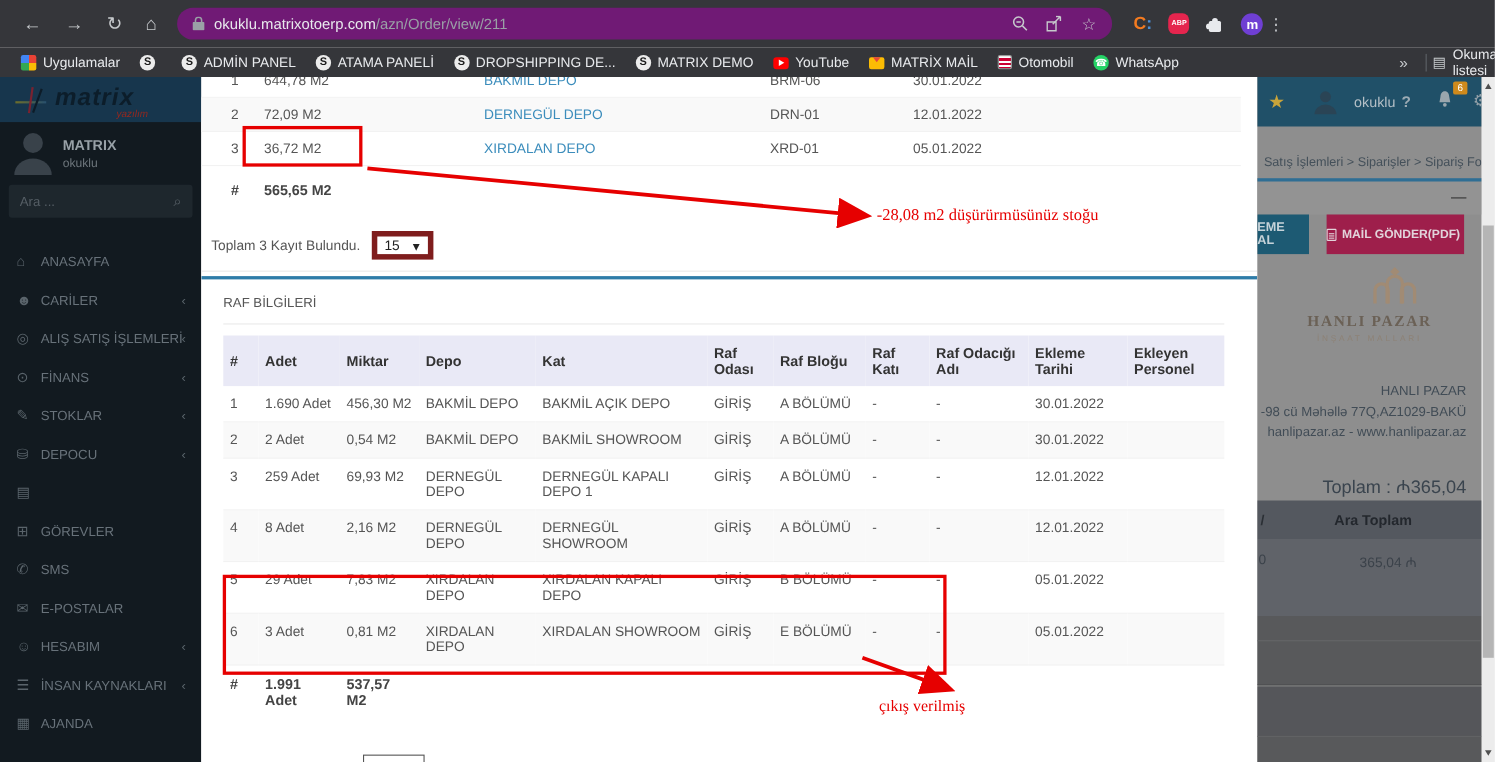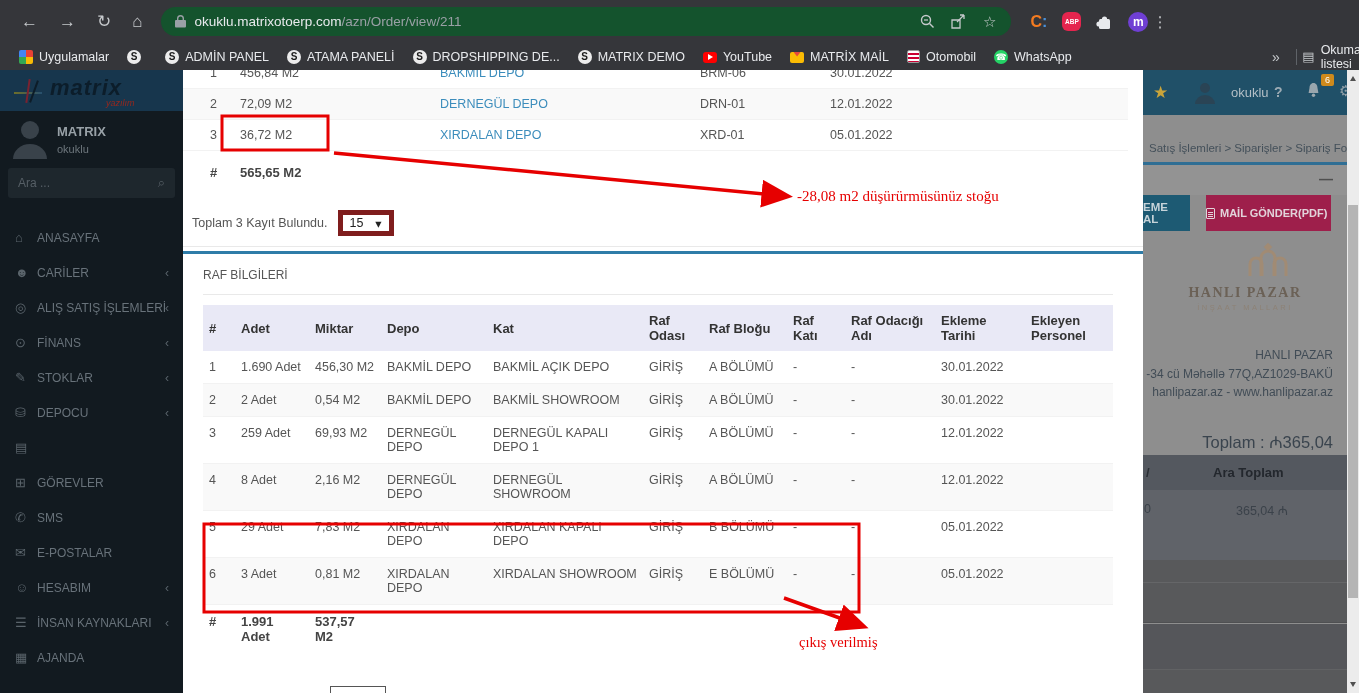--- a/index.html
+++ b/index.html
@@ -4,21 +4,21 @@
 <style>
   * { margin:0; padding:0; box-sizing:border-box; }
   html,body { width:1359px; height:693px; overflow:hidden; background:#fff;
     font-family:"Liberation Sans", sans-serif; position:relative; }
   .abs { position:absolute; }
 
   
   #toolbar { left:0; top:0; width:1359px; height:43px; background:#35363a;
     display:flex; align-items:center; z-index:5; }
   .nav-ico { color:#c6c9cc; font-size:17px; margin-left:21px; cursor:pointer; }
-  #urlbar { margin-left:18px; width:850px; height:29px; background:#14532d;
+  #urlbar { margin-left:18px; width:850px; height:29px; background:#701a75;
     border-radius:15px; display:flex; align-items:center; color:#e8eaed; font-size:13.5px; }
   #urlbar .lock { margin:0 9px 0 14px; display:flex; }
   #urlbar .host { color:#e8eaed; }
   #urlbar .path { color:#9aa0a6; }
   #urlbar .right-icos { margin-left:auto; display:flex; align-items:center; gap:16px; margin-right:14px; }
   #urlbar .right-icos span, #urlbar .right-icos svg { color:#c6c9cc; }
   .ext-cluster { display:flex; align-items:center; gap:15px; margin-left:20px; }
   .ext-c { color:#f47b20; font-weight:bold; font-size:16px; }
   .ext-c i { color:#4a90d9; font-style:normal; font-weight:bold; }
   .ext-abp { width:19px; height:19px; background:#e5254e; border-radius:6px; color:#fff;
@@ -373,21 +373,21 @@
       </div>
     </div>
 </div>
 
 <div class="abs" id="main">
 
   <div class="stock-wrap">
 
       <div class="strow">
         <span class="st-num">1</span>
-        <span class="st-miktar">456,84 M2</span>
+        <span class="st-miktar">644,78 M2</span>
         <span class="st-depo">BAKMİL DEPO</span>
         <span class="st-kod">BRM-06</span>
         <span class="st-tarih">30.01.2022</span>
       </div>
 
       <div class="strow">
         <span class="st-num">2</span>
         <span class="st-miktar">72,09 M2</span>
         <span class="st-depo">DERNEGÜL DEPO</span>
         <span class="st-kod">DRN-01</span>
@@ -594,21 +594,21 @@
     <path d="M4 34 V22 a6 6 0 0 1 12 0 V34" fill="none" stroke="#a18b74" stroke-width="3"></path>
     <path d="M15 34 V16 a7 7 0 0 1 14 0 V34" fill="none" stroke="#a18b74" stroke-width="3"></path>
     <path d="M28 34 V22 a6 6 0 0 1 12 0 V34" fill="none" stroke="#a18b74" stroke-width="3"></path>
     <rect x="19" y="2" width="6" height="6" transform="rotate(45 22 5)" fill="#a18b74"></rect>
   </svg>
   <div class="bd-vendor">HANLI PAZAR</div>
   <div class="bd-vendor-sub">İNŞAAT MALLARI</div>
   <div class="bd-address">
 
   <div>HANLI PAZAR</div>
-      <div>-34 cü Məhəllə 77Q,AZ1029-BAKÜ</div>
+      <div>-98 cü Məhəllə 77Q,AZ1029-BAKÜ</div>
       <div>hanlipazar.az - www.hanlipazar.az</div>
     </div>
   <div class="bd-total">Toplam : ₼365,04</div>
   <div class="bd-sumhead">
     <span class="frag">/</span>
     <span class="lbl">Ara Toplam</span>
   </div>
   <div class="bd-sumval">
     <span class="frag">0</span>
     <span class="val">365,04 ₼</span>

